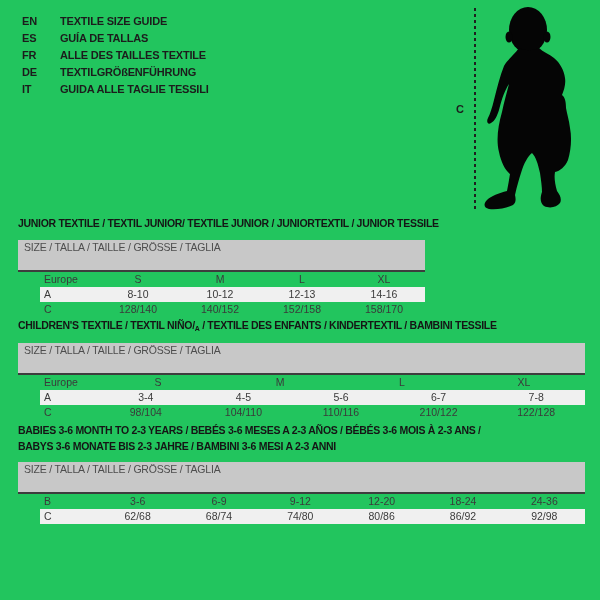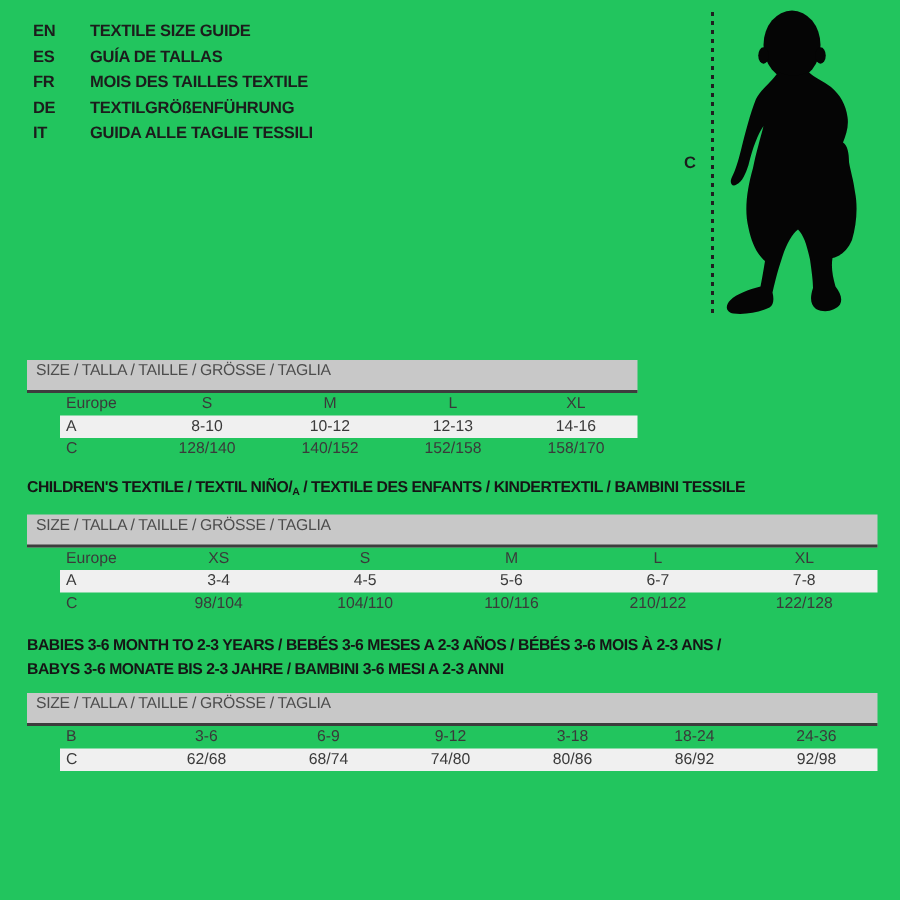--- a/index.html
+++ b/index.html
@@ -33,21 +33,21 @@
   .section-title {
     position: absolute; left: 18px;
     font-size: 10.5px; font-weight: bold; letter-spacing: -0.3px;
     white-space: nowrap; color: #151515;
   }
   .section-title .subscript { font-size: 7px; vertical-align: -2px; }
 
   
   .size-table { position: absolute; left: 18px; font-size: 10.5px; color: #3a3a3a; }
   .size-table .size-bar {
-    height: 22px; line-height: 14px; background: #c8c8c8; color: #4d4d4d;
+    height: 32px; line-height: 14px; background: #c8c8c8; color: #4d4d4d;
     padding-left: 6px; font-size: 10.5px; letter-spacing: -0.2px;
     border-bottom: 2px solid #3d3d3d; white-space: nowrap; overflow: hidden;
   }
   .size-table .trow { display: flex; height: 15px; line-height: 15px; margin-left: 22px; }
   .size-table .trow.shaded { background: #f0f0f0; }
   .size-table .tlabel { width: 57px; padding-left: 4px; text-align: left; }
   .size-table .tcell { flex: 1 1 0; text-align: center; }
 
   .tbl-junior   { top: 240px; width: 407px; }
   .tbl-children { top: 343px; width: 567px; }
@@ -66,21 +66,21 @@
     <div class="lang-row">
       <span class="lang-code">EN</span>
       <span class="lang-label">TEXTILE SIZE GUIDE</span>
     </div>
     <div class="lang-row">
       <span class="lang-code">ES</span>
       <span class="lang-label">GUÍA DE TALLAS</span>
     </div>
     <div class="lang-row">
       <span class="lang-code">FR</span>
-      <span class="lang-label">MOIS DES TAILLES TEXTILE</span>
+      <span class="lang-label">ALLE DES TAILLES TEXTILE</span>
     </div>
     <div class="lang-row">
       <span class="lang-code">DE</span>
       <span class="lang-label">TEXTILGRÖßENFÜHRUNG</span>
     </div>
     <div class="lang-row">
       <span class="lang-code">IT</span>
       <span class="lang-label">GUIDA ALLE TAGLIE TESSILI</span>
     </div>
   </div>
@@ -121,20 +121,23 @@
                  C 86 120, 84 114, 83 108
                  C 83 102, 82 97, 79 95
                  C 81 90, 83 84, 82 78
                  C 81 70, 77 63, 71 58
                  C 66 54, 60 52, 56 48
                  C 50 51, 42 51, 36 48 Z"></path>
       </g>
     </svg>
   </div>
 
+  <div class="section-title" style="top: 217px;">
+    <span>JUNIOR TEXTILE / TEXTIL JUNIOR/ TEXTILE JUNIOR / JUNIORTEXTIL / JUNIOR TESSILE</span>
+  </div>
   <div class="size-table tbl-junior">
       <div class="size-bar">SIZE / TALLA / TAILLE / GRÖSSE / TAGLIA</div>
       <div class="trow">
         <span class="tlabel">Europe</span>
         <span class="tcell">S</span>
         <span class="tcell">M</span>
         <span class="tcell">L</span>
         <span class="tcell">XL</span>
       </div>
       <div class="trow shaded">
@@ -153,21 +156,20 @@
       </div>
     </div>
 
   <div class="section-title" style="top: 319px;">
     <span>CHILDREN'S TEXTILE / TEXTIL NIÑO/</span><span class="subscript">A</span><span> / TEXTILE DES ENFANTS / KINDERTEXTIL / BAMBINI TESSILE</span>
   </div>
   <div class="size-table tbl-children">
       <div class="size-bar">SIZE / TALLA / TAILLE / GRÖSSE / TAGLIA</div>
       <div class="trow">
         <span class="tlabel">Europe</span>
-        <span class="tcell">XS</span>
         <span class="tcell">S</span>
         <span class="tcell">M</span>
         <span class="tcell">L</span>
         <span class="tcell">XL</span>
       </div>
       <div class="trow shaded">
         <span class="tlabel">A</span>
         <span class="tcell">3-4</span>
         <span class="tcell">4-5</span>
         <span class="tcell">5-6</span>
@@ -190,21 +192,21 @@
   <div class="section-title" style="top: 440px;">
     <span>BABYS 3-6 MONATE BIS 2-3 JAHRE / BAMBINI 3-6 MESI A 2-3 ANNI</span>
   </div>
   <div class="size-table tbl-babies">
       <div class="size-bar">SIZE / TALLA / TAILLE / GRÖSSE / TAGLIA</div>
       <div class="trow">
         <span class="tlabel">B</span>
         <span class="tcell">3-6</span>
         <span class="tcell">6-9</span>
         <span class="tcell">9-12</span>
-        <span class="tcell">3-18</span>
+        <span class="tcell">12-20</span>
         <span class="tcell">18-24</span>
         <span class="tcell">24-36</span>
       </div>
       <div class="trow shaded">
         <span class="tlabel">C</span>
         <span class="tcell">62/68</span>
         <span class="tcell">68/74</span>
         <span class="tcell">74/80</span>
         <span class="tcell">80/86</span>
         <span class="tcell">86/92</span>

